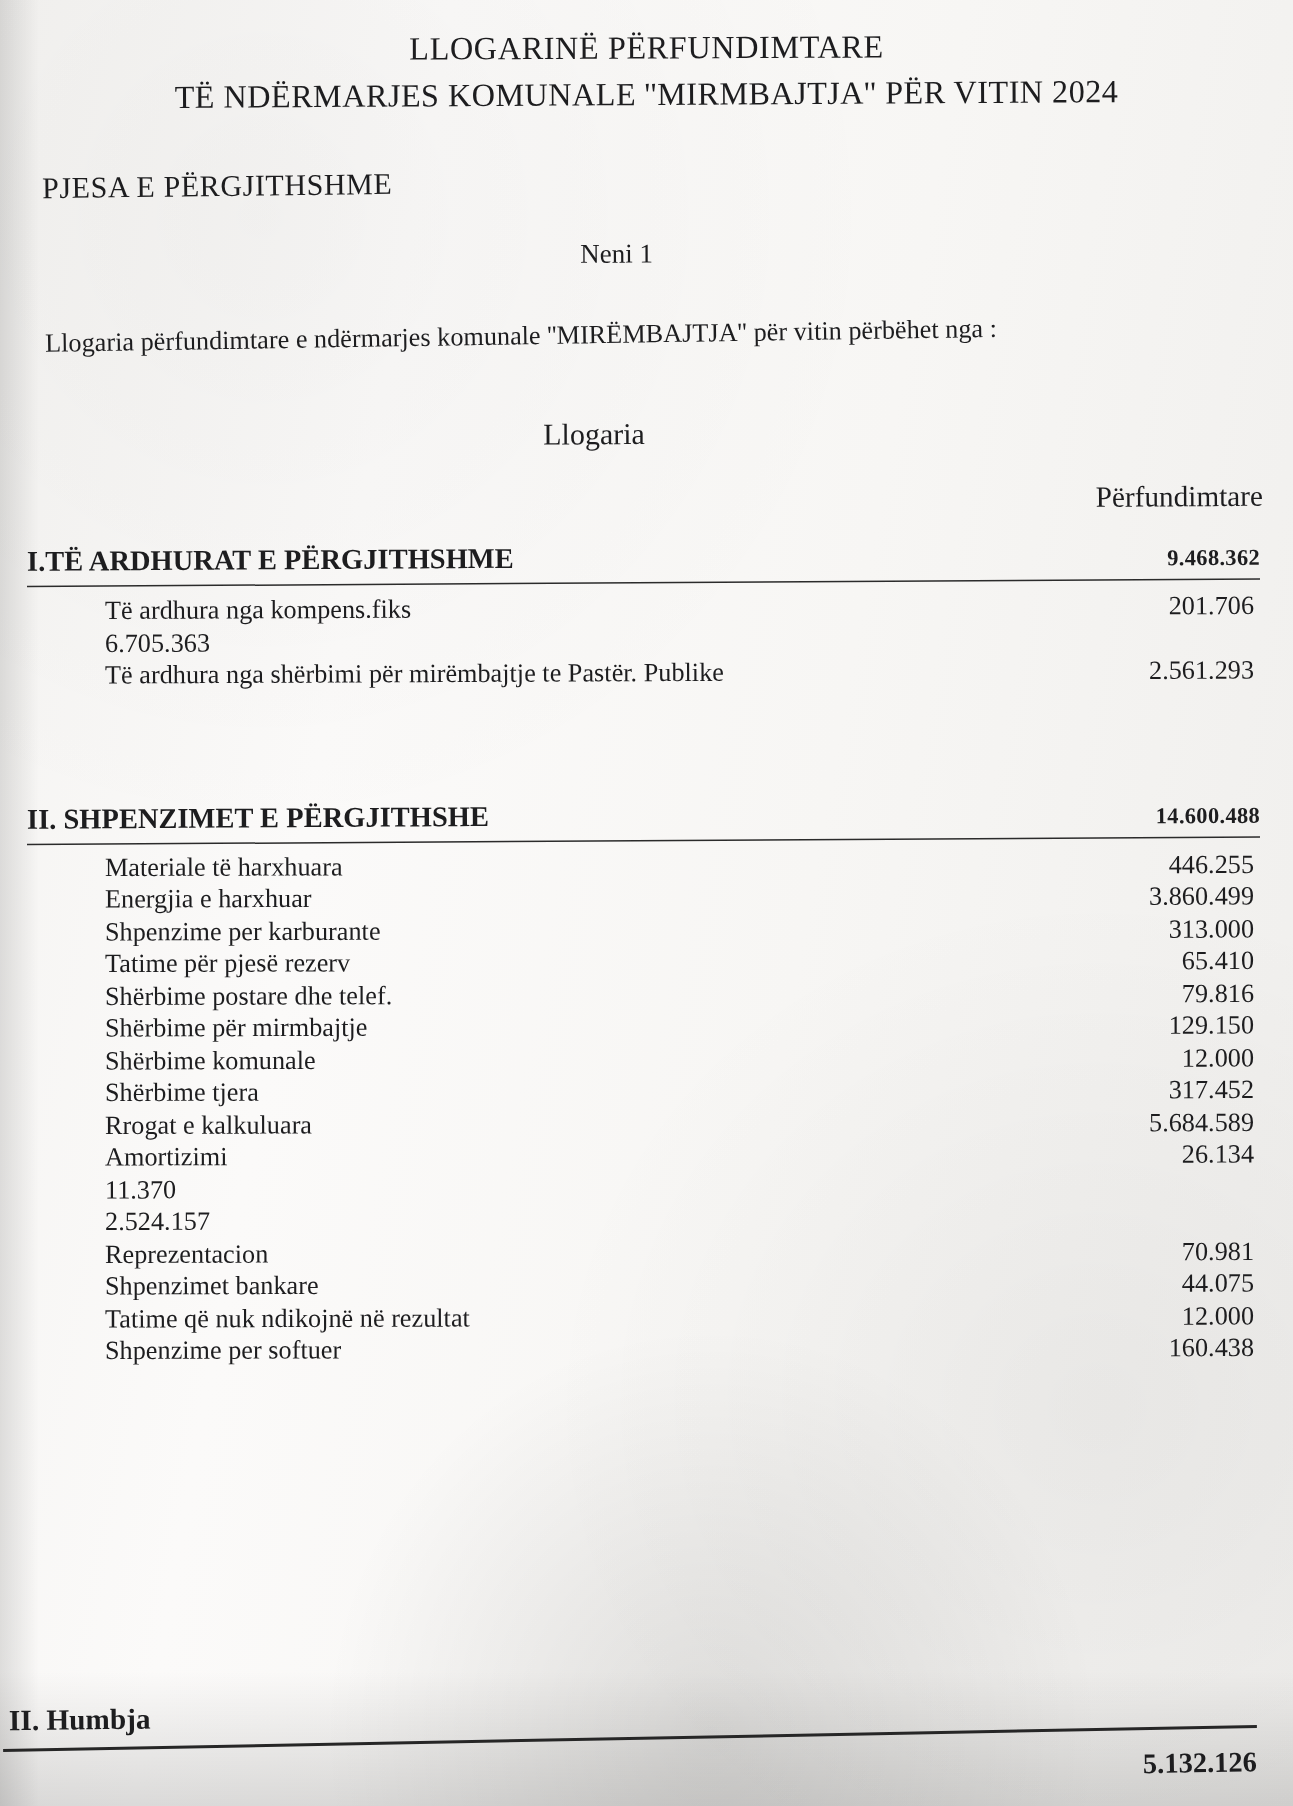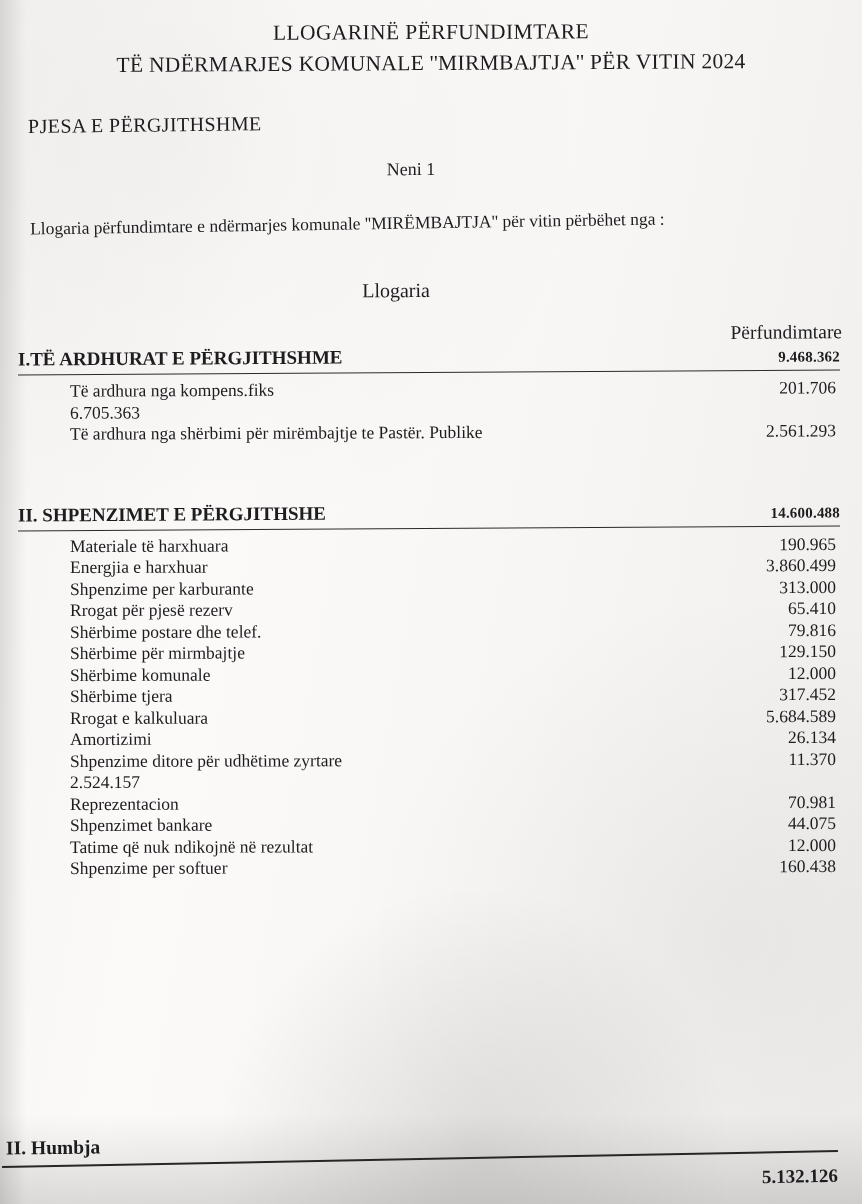--- a/index.html
+++ b/index.html
@@ -89,21 +89,21 @@
   .perfundimtare-word {
     text-align: right;
     font-size: 19.5px;
     margin-top: 22px;
     padding-right: 20px;
     transform: rotate(-0.4deg);
   }
 
   
   .block {
-    margin-top: 0;
+    margin-top: 16px;
     padding: 0 22px 0 18px;
     font-family: Liberation Serif, serif;
   }
   .head-row {
     display: flex;
     align-items: flex-end;
     justify-content: space-between;
     font-weight: bold;
     font-size: 19px;
     padding-bottom: 4px;
@@ -216,32 +216,32 @@
 
   <div class="block">
     <div class="head-row">
       <div>II. SHPENZIMET E PËRGJITHSHE</div>
       <div class="amount">14.600.488</div>
     </div>
     <div class="rule"></div>
     <div class="rows" id="expense-rows">
       <div class="row">
         <span class="label">Materiale të harxhuara</span>
-        <span class="value">190.965</span>
+        <span class="value">446.255</span>
       </div>
       <div class="row">
         <span class="label">Energjia e harxhuar</span>
         <span class="value">3.860.499</span>
       </div>
       <div class="row">
         <span class="label">Shpenzime per karburante</span>
         <span class="value">313.000</span>
       </div>
       <div class="row">
-        <span class="label">Rrogat për pjesë rezerv</span>
+        <span class="label">Tatime për pjesë rezerv</span>
         <span class="value">65.410</span>
       </div>
       <div class="row">
         <span class="label">Shërbime postare dhe telef.</span>
         <span class="value">79.816</span>
       </div>
       <div class="row">
         <span class="label">Shërbime për mirmbajtje</span>
         <span class="value">129.150</span>
       </div>
@@ -255,21 +255,20 @@
       </div>
       <div class="row">
         <span class="label">Rrogat e kalkuluara</span>
         <span class="value">5.684.589</span>
       </div>
       <div class="row">
         <span class="label">Amortizimi</span>
         <span class="value">26.134</span>
       </div>
       <div class="row">
-        <span class="label">Shpenzime ditore për udhëtime zyrtare</span>
         <span class="value">11.370</span>
       </div>
       <div class="row">
         <span class="value">2.524.157</span>
       </div>
       <div class="row">
         <span class="label">Reprezentacion</span>
         <span class="value">70.981</span>
       </div>
       <div class="row">

